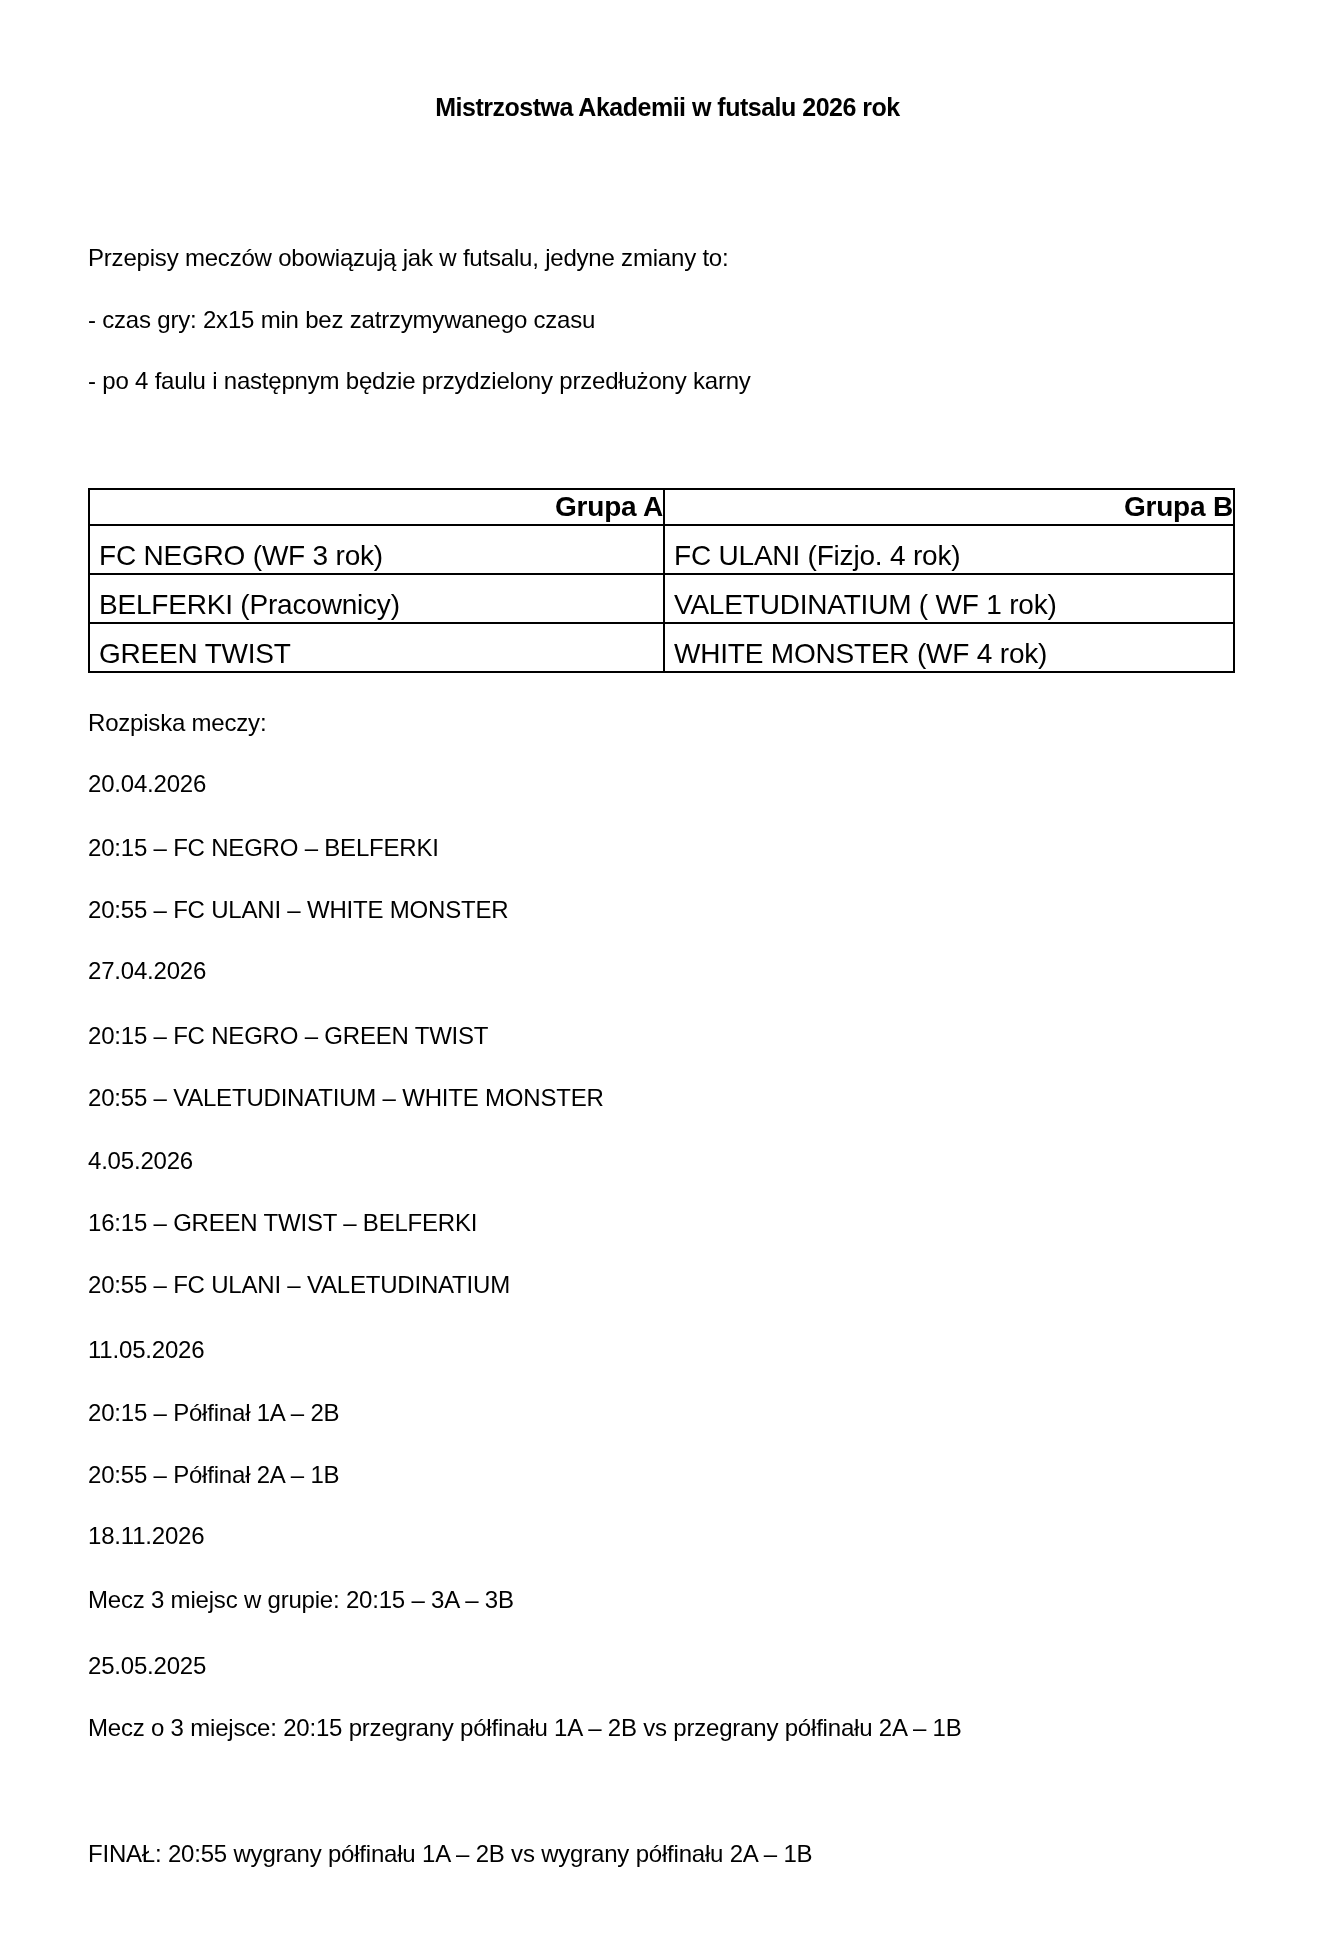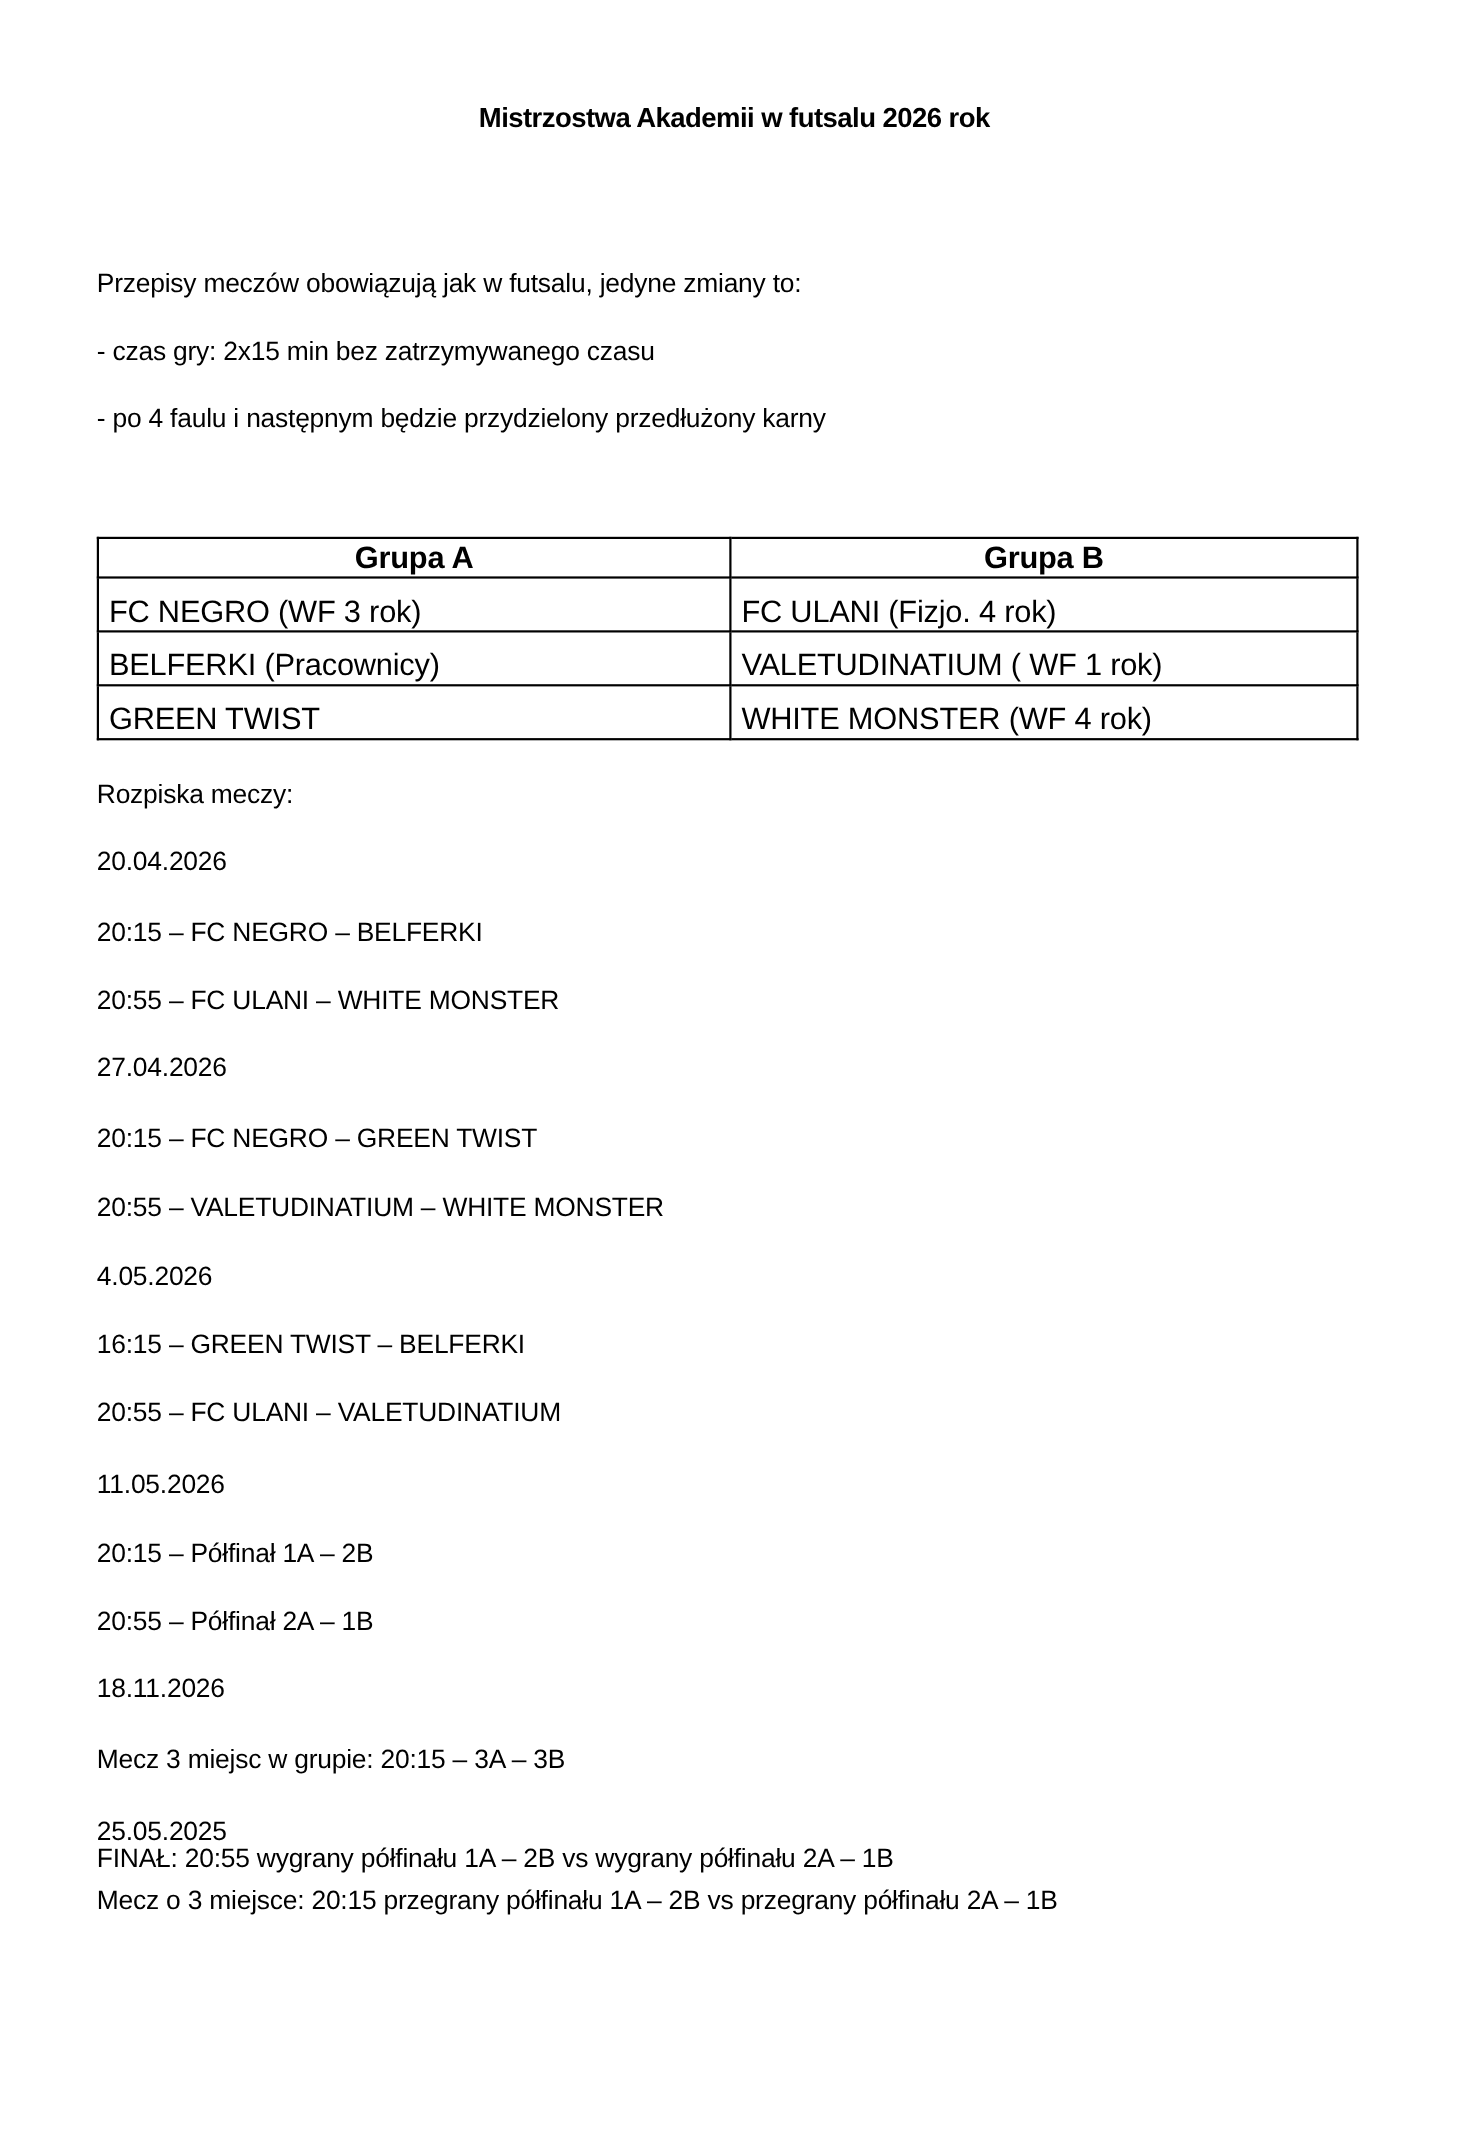--- a/index.html
+++ b/index.html
@@ -48,21 +48,21 @@
     letter-spacing: -0.2px;
   }
   table.groups th, table.groups td {
     border: 2px solid #000000;
     overflow: hidden;
     white-space: nowrap;
   }
   table.groups th {
     height: 34px;
     font-weight: bold;
-    text-align: center;
+    text-align: right;
     vertical-align: middle;
     padding: 0;
   }
   table.groups td {
     height: 35px;
     text-align: left;
     vertical-align: middle;
     padding: 12px 0 0 9px;
   }
 </style>
@@ -113,15 +113,15 @@
   <div class="line bold" style="top:1147px">4.05.2026</div>
   <div class="line" style="top:1209px">16:15 – GREEN TWIST – BELFERKI</div>
   <div class="line" style="top:1271px">20:55 – FC ULANI – VALETUDINATIUM</div>
   <div class="line bold" style="top:1336px">11.05.2026</div>
   <div class="line" style="top:1399px">20:15 – Półfinał 1A – 2B</div>
   <div class="line" style="top:1461px">20:55 – Półfinał 2A – 1B</div>
   <div class="line bold" style="top:1522px">18.11.2026</div>
   <div class="line" style="top:1586px">Mecz 3 miejsc w grupie: 20:15 – 3A – 3B</div>
   <div class="line bold" style="top:1652px">25.05.2025</div>
   <div class="line" style="top:1714px">Mecz o 3 miejsce: 20:15 przegrany półfinału 1A – 2B vs przegrany półfinału 2A – 1B</div>
-  <div class="line" style="top:1676px">FINAŁ: 20:55 wygrany półfinału 1A – 2B vs wygrany półfinału 2A – 1B</div>
+  <div class="line" style="top:1840px">FINAŁ: 20:55 wygrany półfinału 1A – 2B vs wygrany półfinału 2A – 1B</div>
 
 </div>
 
 </body></html>

